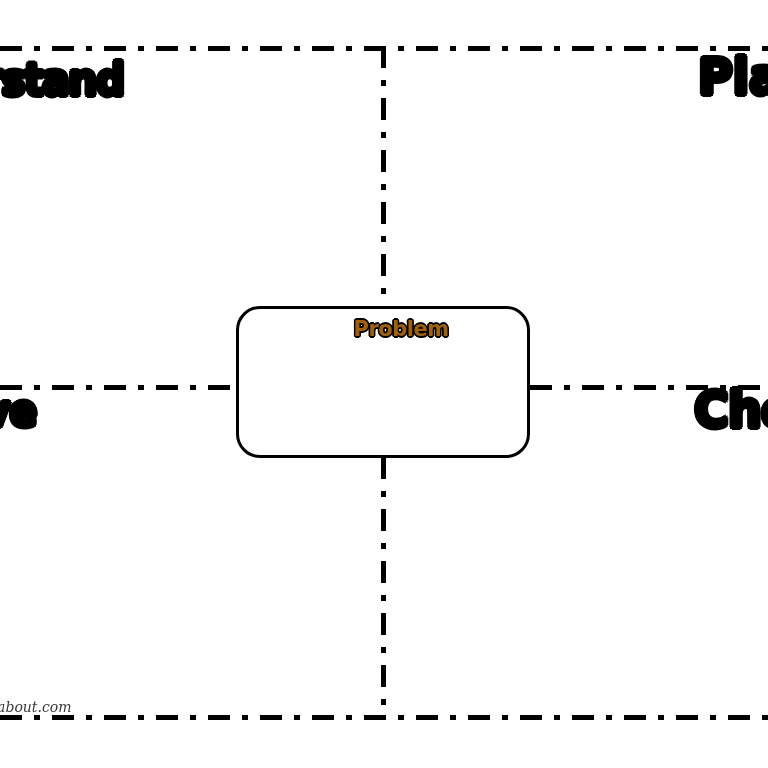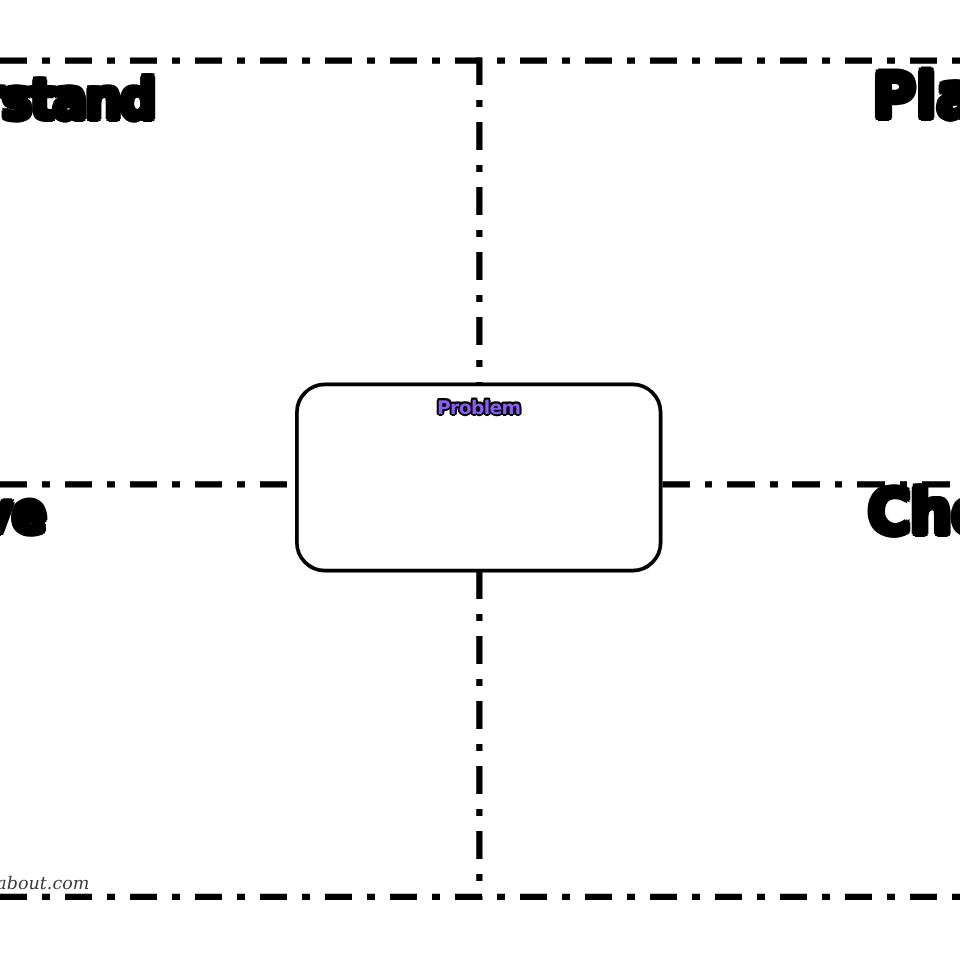--- a/index.html
+++ b/index.html
@@ -68,29 +68,29 @@
     height: 152px;
     box-sizing: border-box;
     border: 3px solid #000;
     border-radius: 24px;
     background: #ffffff;
     z-index: 5;
   }
 
   #problem-label {
     position: absolute;
-    left: 0;
+    left: 18px;
     top: 8px;
     width: 100%;
     text-align: center;
     font-family: "DejaVu Sans", sans-serif;
     font-weight: bold;
-    font-size: 15px;
+    font-size: 21px;
     letter-spacing: -0.5px;
-    color: #8b5cf6;
+    color: #a16207;
     -webkit-text-stroke: 0.9px #ffffff;
     paint-order: stroke fill;
     text-shadow:
        1.6px 0 0 #000, -1.6px 0 0 #000,
        0 1.6px 0 #000, 0 -1.6px 0 #000,
        1.2px 1.2px 0 #000, -1.2px 1.2px 0 #000,
        1.2px -1.2px 0 #000, -1.2px -1.2px 0 #000;
     white-space: nowrap;
     z-index: 6;
   }

